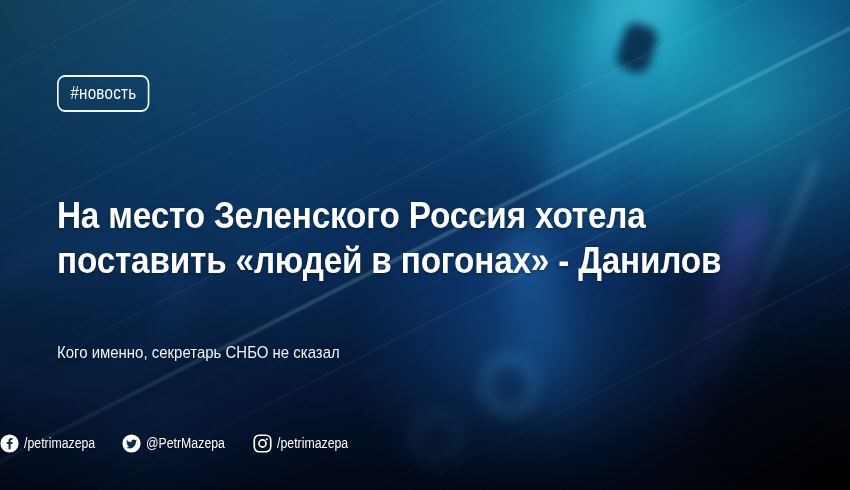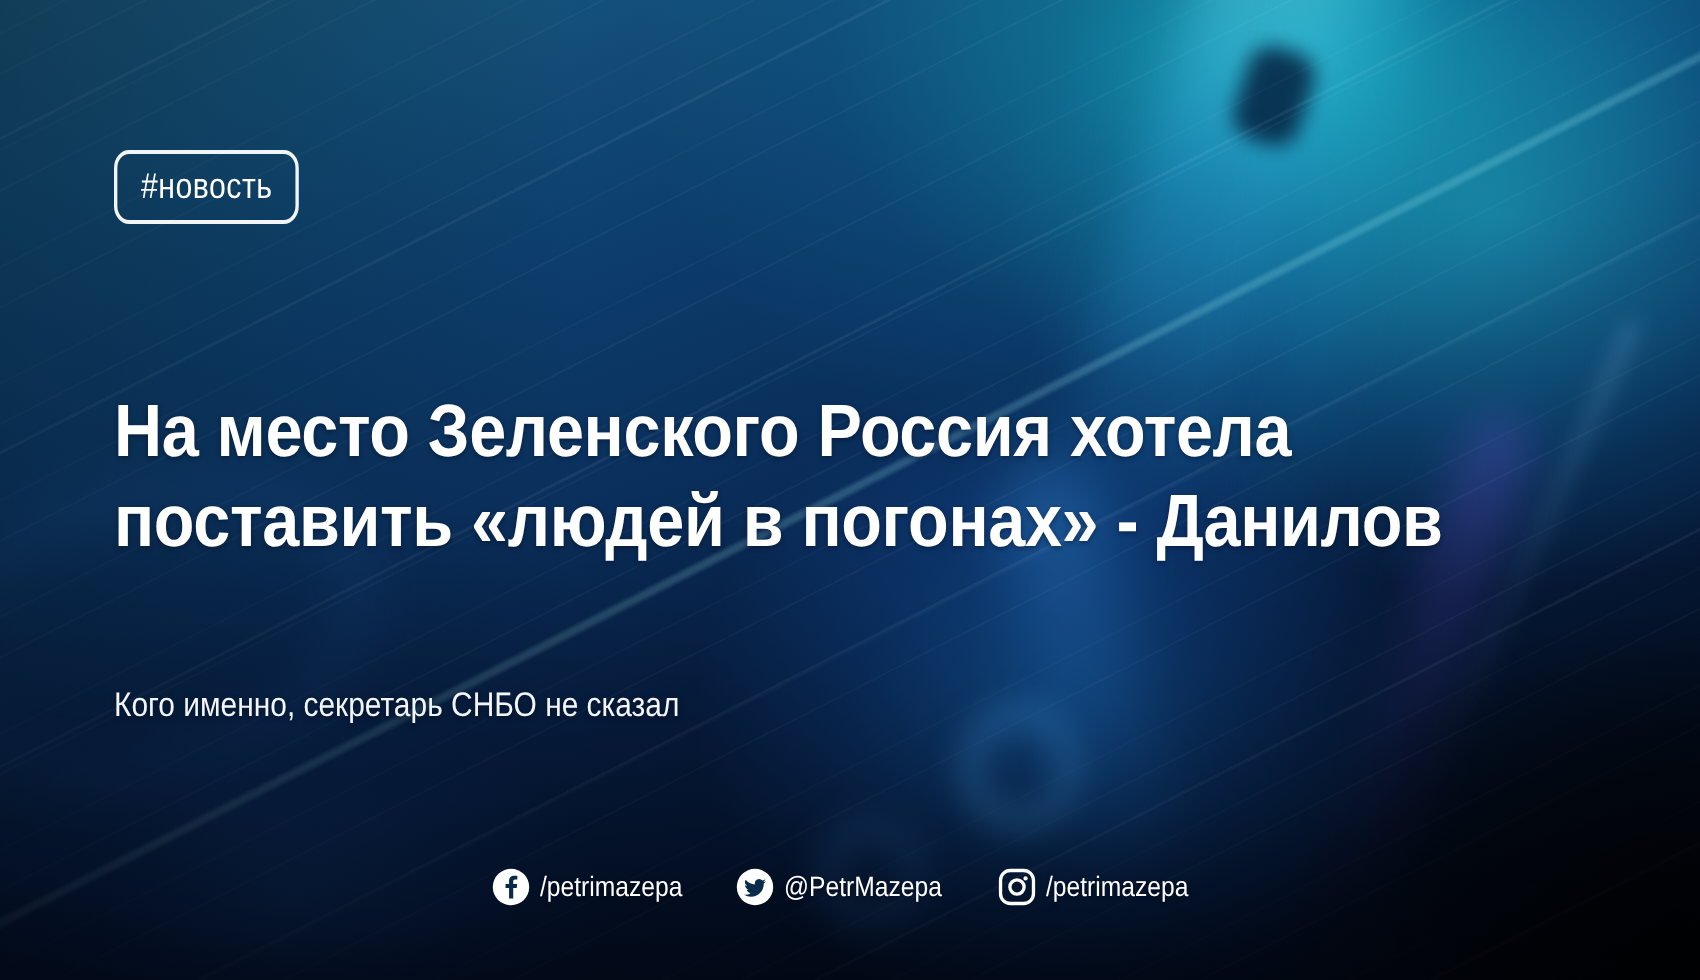--- a/index.html
+++ b/index.html
@@ -278,21 +278,20 @@
     white-space: nowrap;
   }
 
   
   .social-row {
     position: absolute;
     left: 0;
     right: 0;
     top: 434px;
     display: flex;
-    justify-content: center;
     align-items: center;
     gap: 17px;
   }
   .social-item {
     display: flex;
     align-items: center;
     gap: 5px;
   }
   .social-icon {
     width: 19px;

